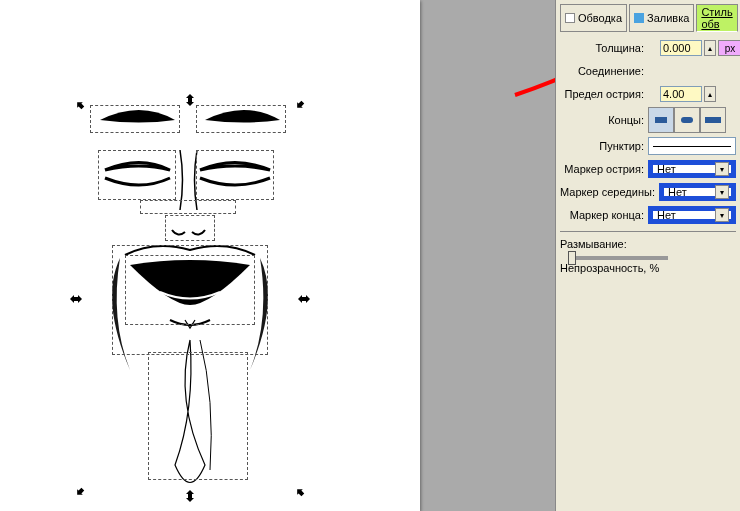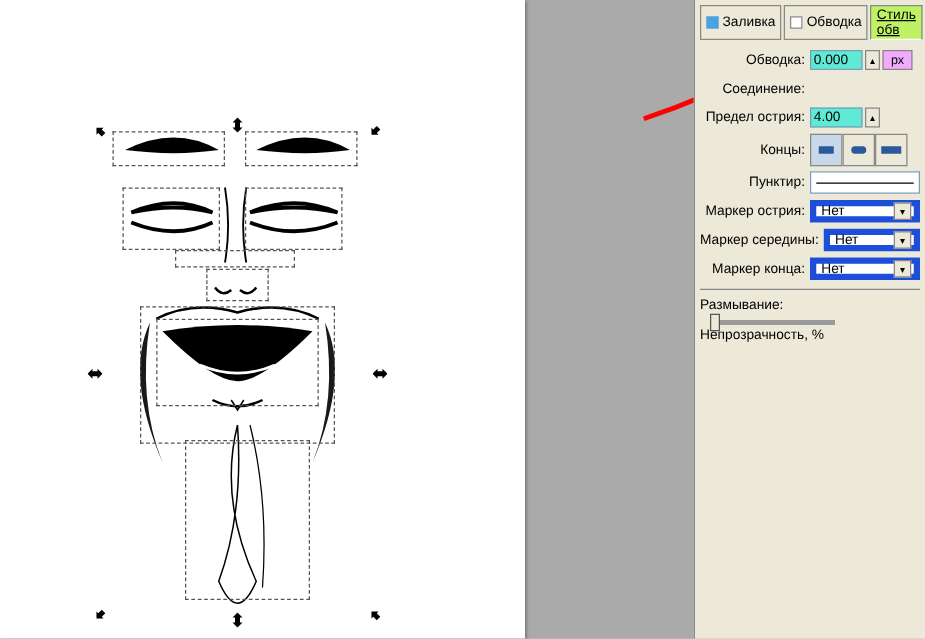--- a/index.html
+++ b/index.html
@@ -57,21 +57,21 @@
     cursor:pointer;
     display:flex; align-items:center; gap:3px;
   }
   .tab.active { background:#bef264; border-bottom-color:#fff; }
   .swatch { width:10px; height:10px; display:inline-block; }
   .row { display:flex; align-items:center; justify-content:space-between; margin:3px 0; min-height:20px; }
   .label { text-align:right; padding-right:4px; flex:0 0 88px; white-space:nowrap; font-size:11px; }
   .field { flex:1; display:flex; gap:2px; align-items:center; }
   input.num {
     width:42px; height:16px; border:1px solid #7f9db9;
-    font-size:11px; padding:0 2px; background:#5eead4;
+    font-size:11px; padding:0 2px; background:#fef9c3;margin-left:12px;
   }
   .spin {
     width:12px; height:16px; border:1px solid #888; background:#ece9d8;
     display:inline-flex; align-items:center; justify-content:center;
     font-size:8px;
   }
   .unit {
     width:24px; height:16px; border:1px solid #888; background:#f0abfc;
     font-size:10px; display:inline-flex; align-items:center; justify-content:center;
   }
@@ -193,34 +193,34 @@
       <marker id="ah" markerWidth="10" markerHeight="10" refX="8" refY="3" orient="auto">
         <path d="M0 0 L9 3 L0 6 Z" fill="#ff0000"></path>
       </marker>
     </defs>
   <path d="M5 85 Q80 60 145 18" stroke="#ff0000" stroke-width="4" fill="none" marker-end="url(#ah)"></path>
 </svg>
 
 <div class="panel">
   <div class="tabs">
     <div class="tab">
+      <span class="swatch" style="background:#fff;border:1px solid #888"></span>
+      <span>Обводка</span>
+    </div>
+    <div class="tab">
       <span class="swatch" style="background:#4aa3e0"></span>
       <span>Заливка</span>
     </div>
-    <div class="tab">
-      <span class="swatch" style="background:#fff;border:1px solid #888"></span>
-      <span>Обводка</span>
-    </div>
     <div class="tab active">
       <span style="text-decoration:underline">Стиль обв</span>
     </div>
   </div>
 
   <div class="row">
-    <div class="label">Обводка:</div>
+    <div class="label">Толщина:</div>
     <div class="field">
       <input class="num" value="0.000" style="">
       <div class="spin">▴</div>
       <div class="unit">
           <span>px</span>
         </div>
     </div>
   </div>
 
   <div class="row">

